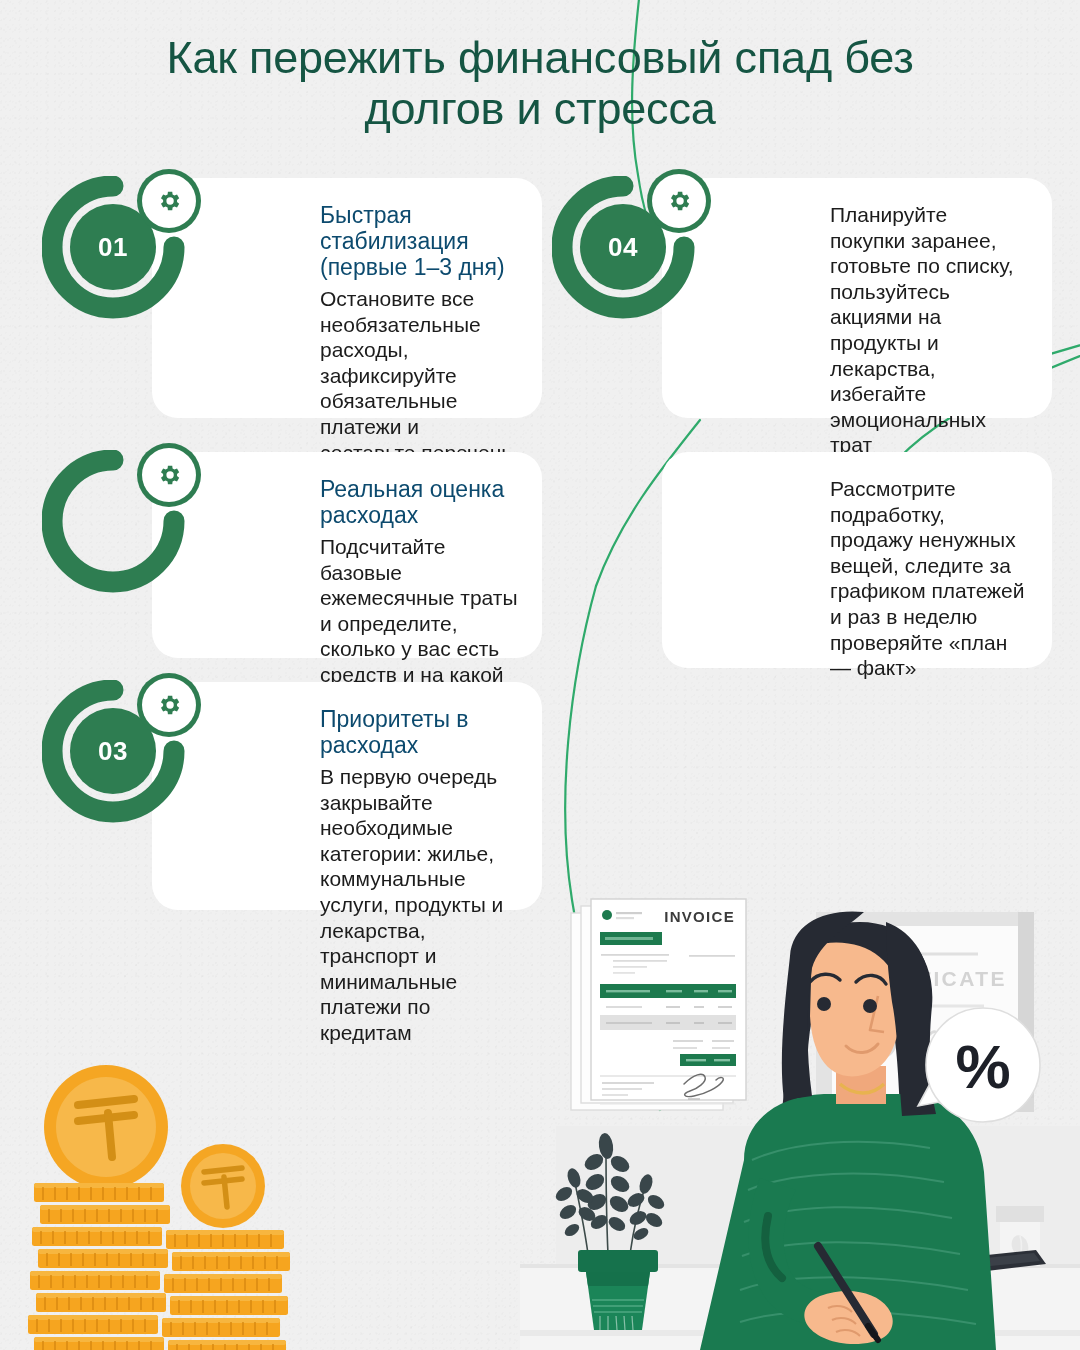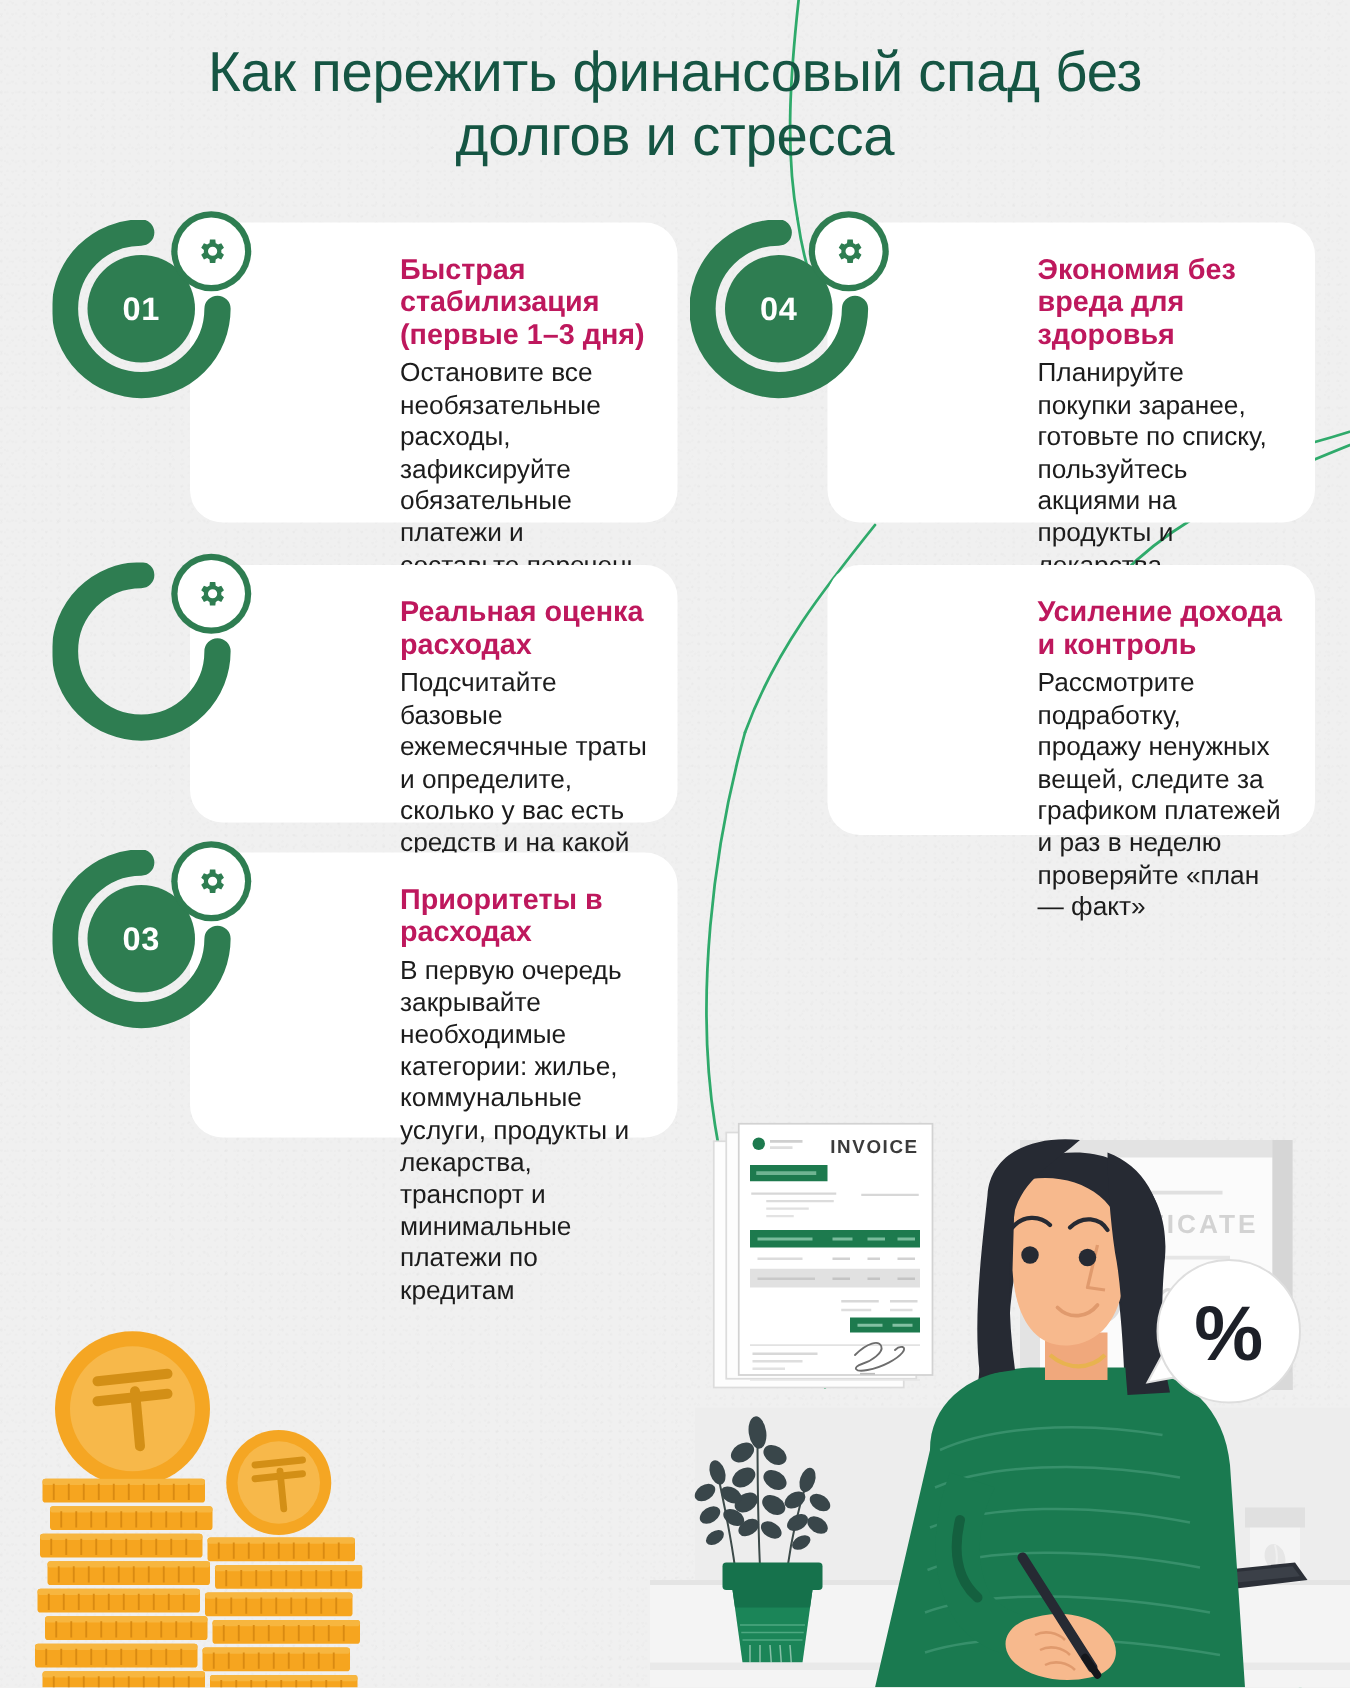--- a/index.html
+++ b/index.html
@@ -50,21 +50,21 @@
     z-index:5;
     background:#ffffff;
     border-radius:26px;
   }
   .card .inner{
     position:absolute;
     left:168px; right:24px; top:24px;
   }
   .card h3{
     font-size:23px; line-height:1.13;
-    font-weight:bold; color:#be185d;
+    font-weight:normal; color:#0c4a6e;
     margin-bottom:6px;
   }
   .card p{
     font-size:21px; line-height:1.22;
     color:#1c1c1c;
   }
 
   
   .badge{
     position:absolute;
@@ -182,28 +182,26 @@
         <path d="M 71 10 A 61 61 0 1 0 132 71" fill="none" stroke="#2e7d51" stroke-width="21" stroke-linecap="round"></path>
       </svg>
       <div class="num">04</div>
       <div class="gear">
         <svg viewBox="0 0 24 24" fill="#2e7d51">
             <path d="M19.4 13a7.6 7.6 0 0 0 0-2l2-1.6-2-3.4-2.4 1a7.5 7.5 0 0 0-1.7-1L15 3.4H11l-.3 2.6a7.5 7.5 0 0 0-1.7 1l-2.4-1-2 3.4L6.6 11a7.6 7.6 0 0 0 0 2l-2 1.6 2 3.4 2.4-1c.5.4 1.1.8 1.7 1l.3 2.6h4l.3-2.6c.6-.2 1.2-.6 1.7-1l2.4 1 2-3.4-2-1.6zM13 15.4a3.4 3.4 0 1 1 0-6.8 3.4 3.4 0 0 1 0 6.8z"></path>
           </svg>
       </div>
     </div>
     <div class="inner">
-      <h3>Экономия без вреда для здоровья</h3>
       <p>Планируйте покупки заранее, готовьте по списку, пользуйтесь акциями на продукты и лекарства, избегайте эмоциональных трат</p>
     </div>
   </div>
 
   <div class="card" style="left:662px; top:452px; width:390px; height:216px;">
     <div class="inner">
-      <h3>Усиление дохода и контроль</h3>
       <p>Рассмотрите подработку, продажу ненужных вещей, следите за графиком платежей и раз в неделю проверяйте «план — факт»</p>
     </div>
   </div>
 
   <svg id="art" viewBox="0 0 1080 490">
 
     <g>
       <rect x="816" y="52" width="218" height="200" fill="#e3e3e3"></rect>
       <rect x="832" y="66" width="186" height="172" fill="#fbfbfb"></rect>
       <rect x="1018" y="52" width="16" height="200" fill="#d6d6d6"></rect>

